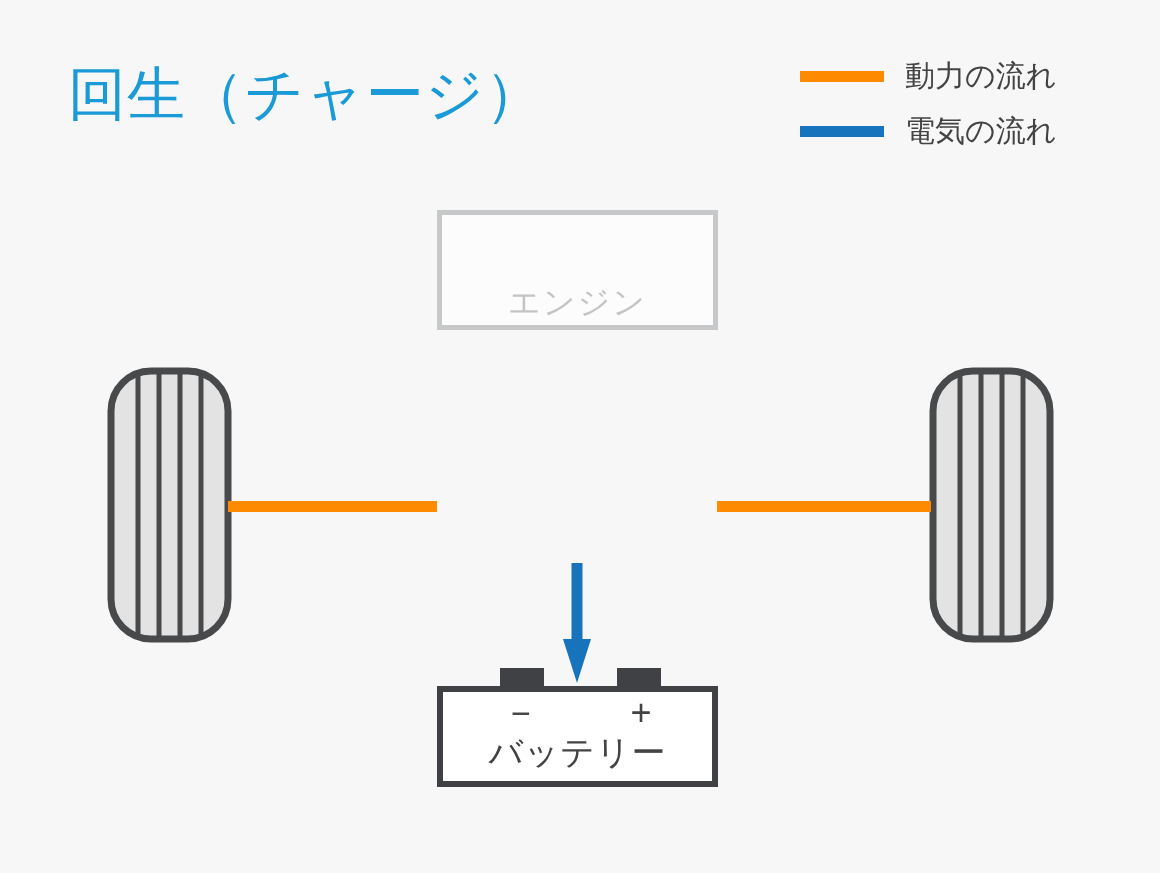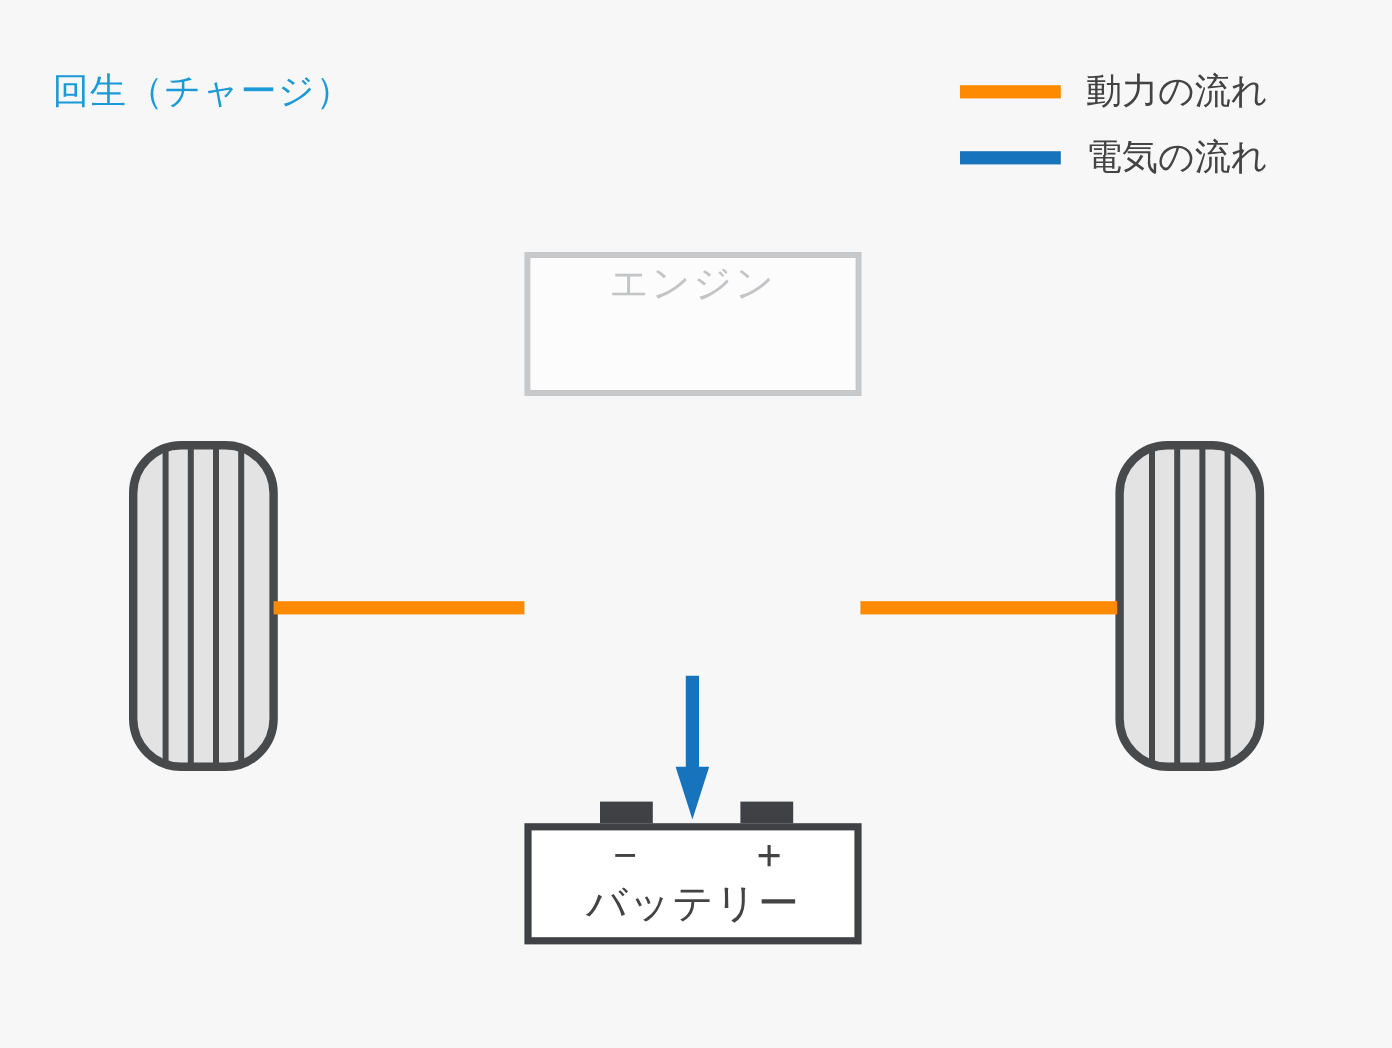--- a/index.html
+++ b/index.html
@@ -5,32 +5,32 @@
   :root{
     --background:#f7f7f8; --title:#1a9ad6; --power-flow:#fd8a00; --electric-flow:#1773bb;
     --box-border:#3f4145; --box-text:#434343; --disabled-border:#c7c8ca; --disabled-text:#c3c4c6;
     --tire-fill:#e3e3e4; --tire-border:#47494b; --box-fill:#ffffff; --engine-fill:#fcfcfd;
   }
   *{margin:0;padding:0;box-sizing:border-box;}
   html,body{background:#e9e9e9;}
   body{font-family:"Liberation Sans","DejaVu Sans",sans-serif;}
   .canvas{position:relative;width:1160px;height:873px;background:var(--background);overflow:hidden;}
 
-  .title{position:absolute;left:44px;top:56px;font-size:30px;font-weight:400;
+  .title{position:absolute;left:68px;top:56px;font-size:58px;font-weight:400;
          color:var(--title);letter-spacing:1px;white-space:nowrap;}
 
   .legend{position:absolute;left:800px;top:56px;}
   .legend-row{display:flex;align-items:center;height:40px;}
   .legend-row + .legend-row{margin-top:15px;}
   .swatch{display:inline-block;width:84px;height:11px;margin-right:21px;}
   .swatch.power{background:var(--power-flow);}
   .swatch.electric{background:var(--electric-flow);}
   .legend-label{font-size:30px;color:var(--box-text);white-space:nowrap;}
 
-  .box{position:absolute;display:flex;align-items:flex-start;justify-content:center;}
+  .box{position:absolute;display:flex;align-items:flex-end;justify-content:center;}
   .box-label{white-space:nowrap;}
 
   .engine{left:437px;top:210px;width:281px;height:120px;background:var(--engine-fill);
           border:5px solid var(--disabled-border);}
   .engine .box-label{font-size:32px;color:var(--disabled-text);letter-spacing:2px;}
 
   .motor{left:436px;top:446px;width:281px;height:117px;background:var(--box-fill);
          border:6px solid var(--box-border);z-index:3;}
   .motor .box-label{font-size:34px;color:var(--box-text);letter-spacing:2px;}
 

